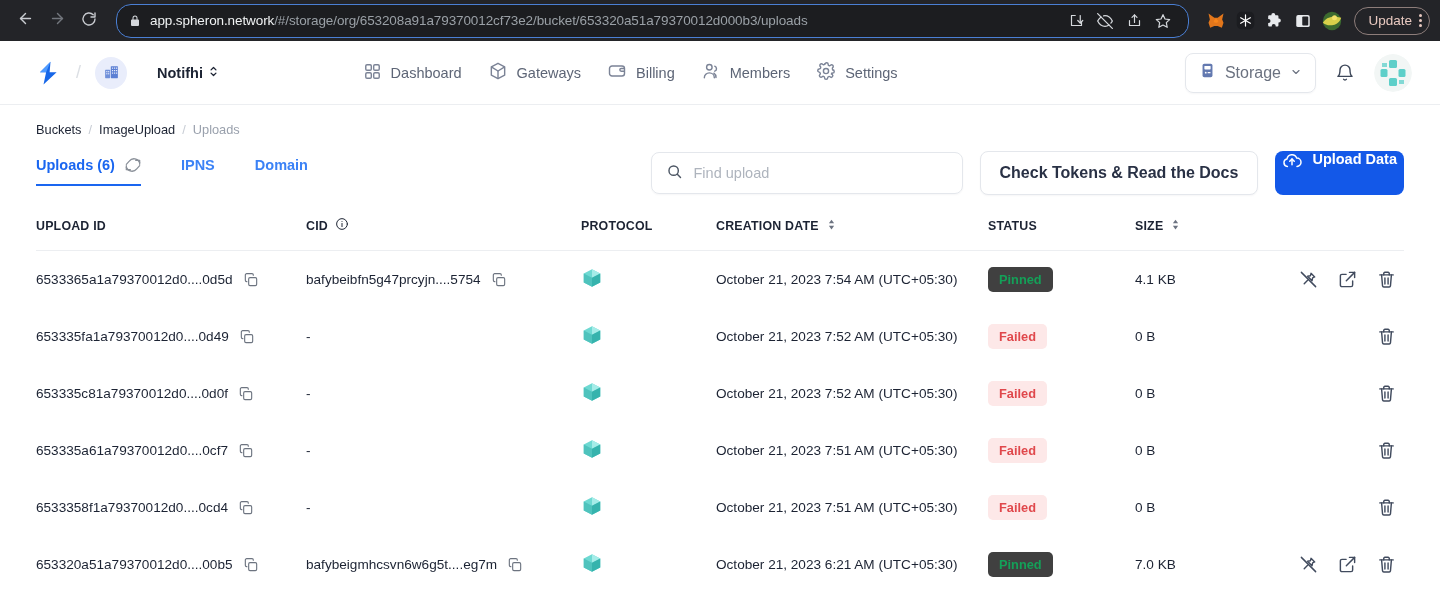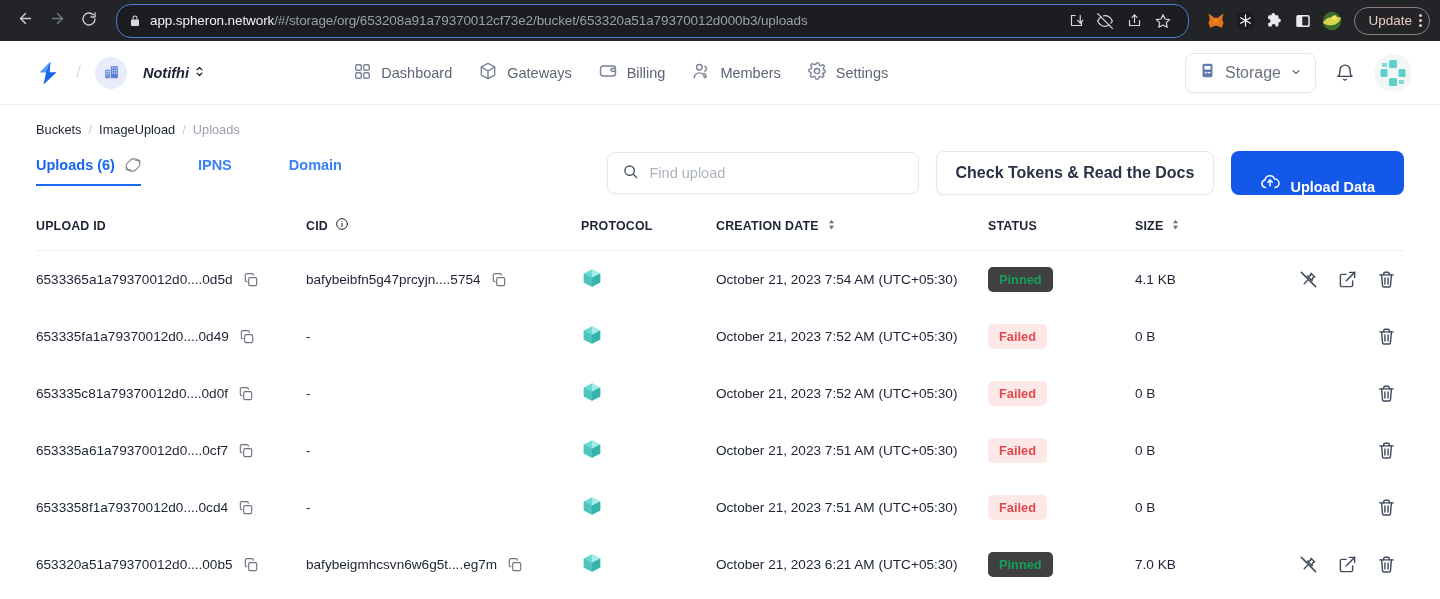--- a/index.html
+++ b/index.html
@@ -71,21 +71,21 @@
   .app-header {
     height: 64px;
     border-bottom: 1px solid #eceef1;
     display: flex;
     align-items: center;
     padding: 0 28px 0 32px;
     background: #fff;
   }
   .logo { width: 30px; height: 30px; display:flex; align-items:center; justify-content:center; }
   .hdr-sep { color: #dcdfe4; margin: 0 14px; font-size: 18px; font-weight: 300; }
-  .org-chip { display: flex; align-items: center; gap: 16px; font-style: italic; }
+  .org-chip { display: flex; align-items: center; gap: 30px; }
   .org-avatar {
     width: 32px; height: 32px; border-radius: 50%;
     background: #e9edfb;
     display: flex; align-items: center; justify-content: center;
   }
   .org-name {
     font-size: 14.5px; font-weight: 700; color: #1c2333;
     display: flex; align-items: center; gap: 5px;
   }
   .main-nav { display: flex; align-items: center; gap: 26px; margin: 0 auto; }
@@ -111,21 +111,21 @@
     font-size: 12.8px; padding-top: 17px;
   }
   .breadcrumb .crumb { color: #1c2333; }
   .breadcrumb .crumb.muted { color: #9aa1ad; }
   .breadcrumb .slash { color: #c7ccd4; }
 
   .toolbar-row {
     display: flex; align-items: flex-start; justify-content: space-between;
     margin-top: 12px;
   }
-  .tabs { display: flex; align-items: center; gap: 17px; justify-content: flex-end; }
+  .tabs { display: flex; align-items: center; gap: 0; justify-content: flex-end; }
   .tab {
     font-size: 14.5px; color: #3b82f6;
     padding: 8px 0 11px;
     margin-right: 40px;
     display: flex; align-items: center; gap: 10px;
     border-bottom: 2px solid transparent;
     font-weight: bold;
   }
   .tab.active { color: #1a66f0; font-weight: 700; border-bottom-color: #1a66f0; }
   .tab .refresh { color: #8a9099; display: flex; }
@@ -143,22 +143,22 @@
     height: 44px;
     border: 1px solid #e4e7ec; border-radius: 8px;
     background: #fff;
     display: flex; align-items: center; padding: 0 19px;
     font-size: 16px; font-weight: 700; color: #293145;
     box-shadow: 0 1px 2px rgba(16,24,40,0.04);
   }
   .btn-primary {
     height: 44px;
     background: #1358e8; border-radius: 8px;
-    display: flex; align-items: flex-end; gap: 10px;
-    padding: 0 29px;
+    display: flex; align-items: flex-start; gap: 10px;
+    padding: 0 7px;
     font-size: 14.5px; font-weight: 700; color: #fff;
   }
 
   
   table.uploads { width: 100%; border-collapse: collapse; margin-top: 22px; table-layout: fixed; }
   table.uploads thead th {
     text-align: left;
     font-size: 12.4px;
     font-weight: 700;
     color: #1c2333;

